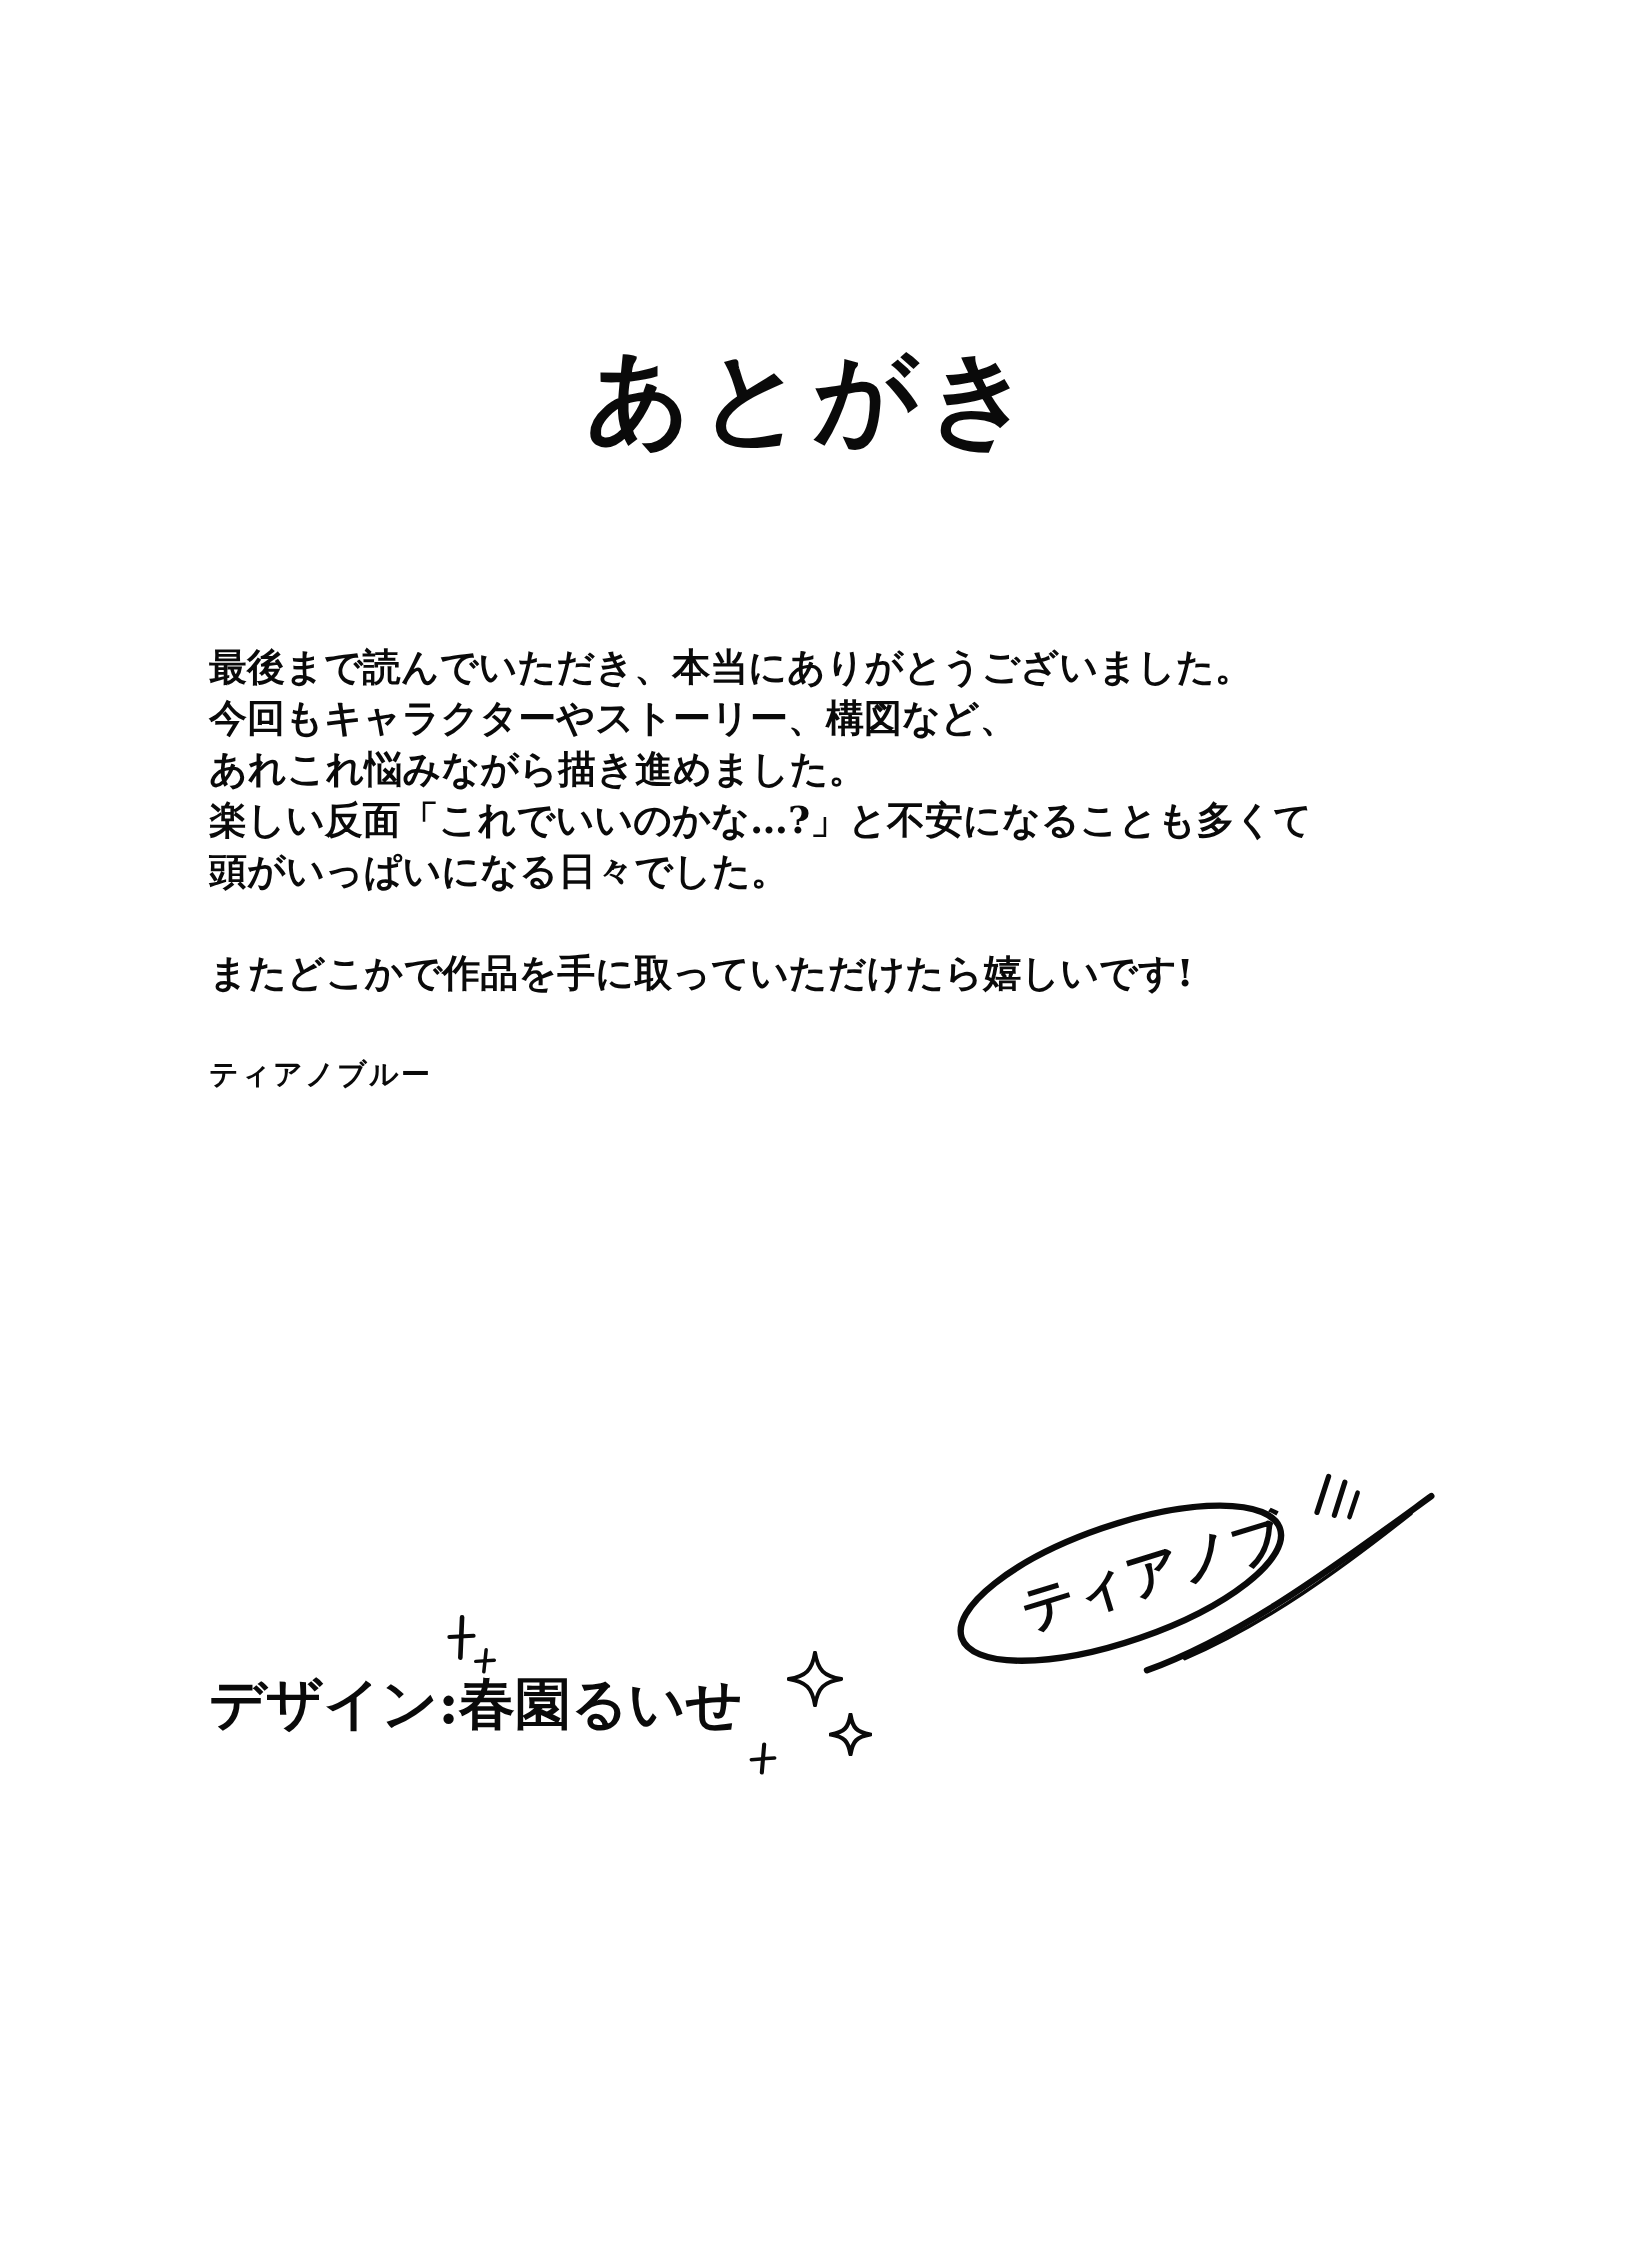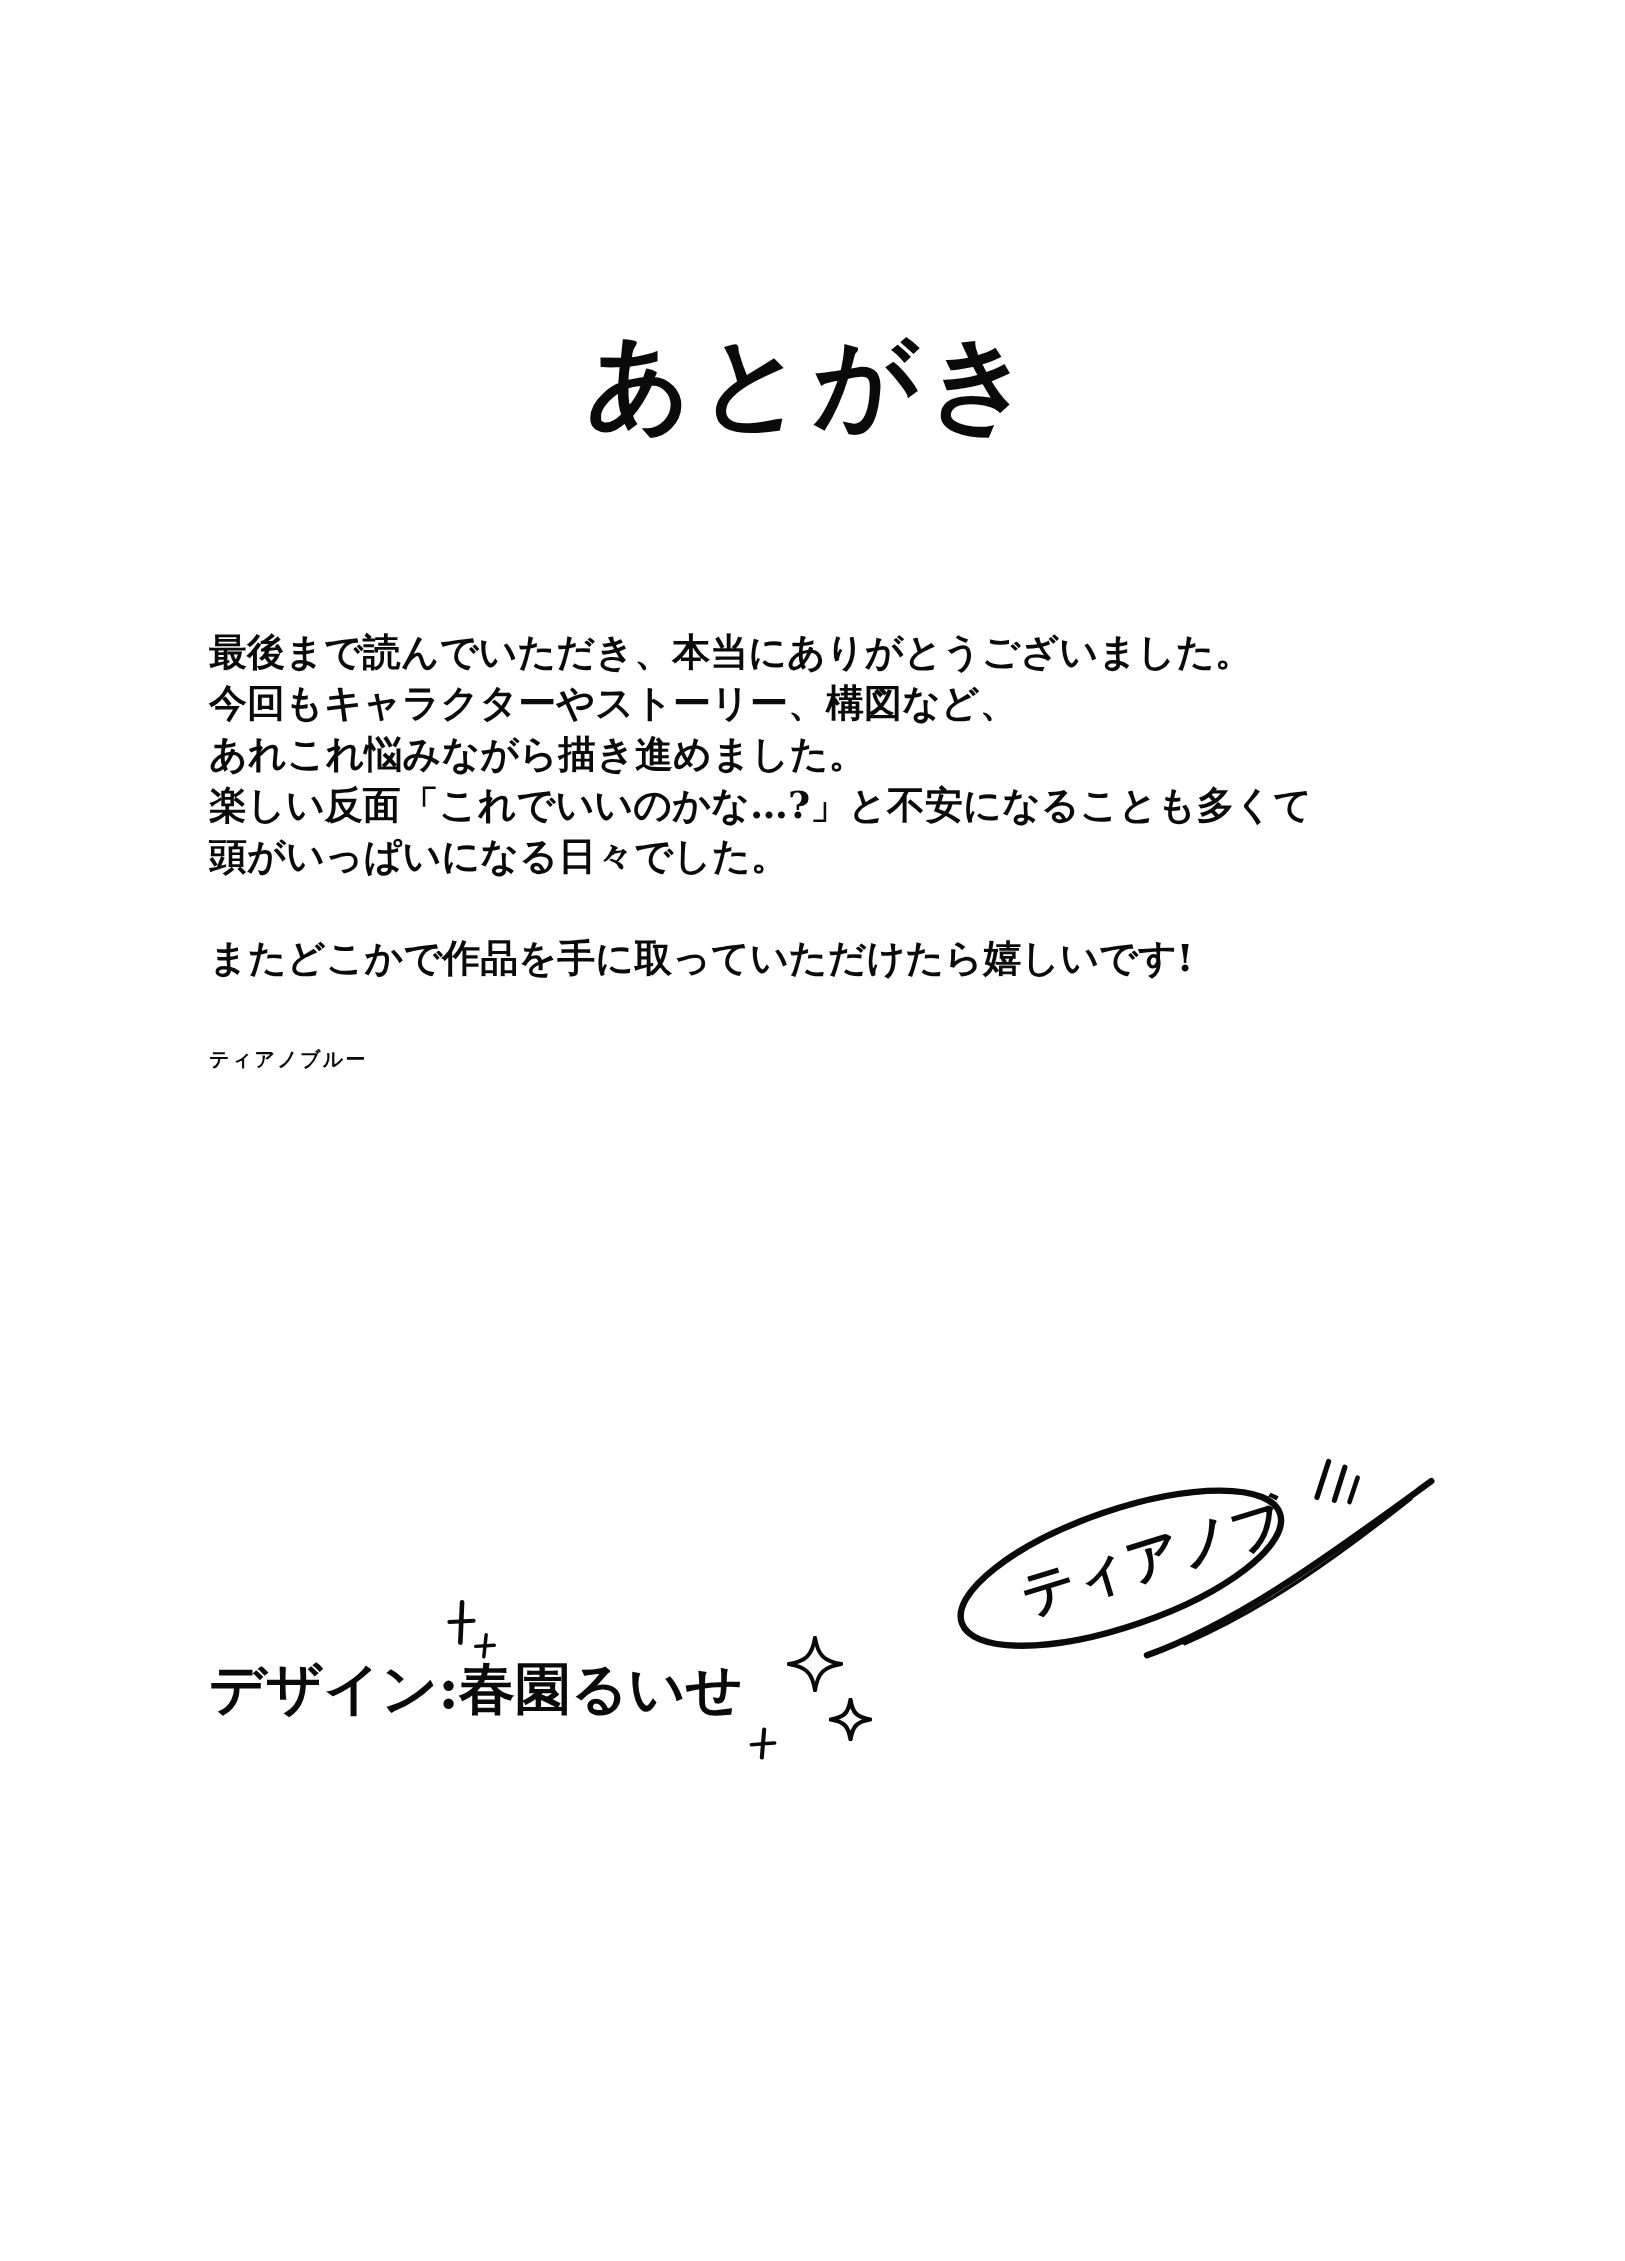--- a/index.html
+++ b/index.html
@@ -11,20 +11,21 @@
     height: 2261px;
     background: #ffffff;
     color: #0a0a0a;
     font-family: "DejaVu Serif", "Liberation Serif", serif;
     position: relative;
     overflow: hidden;
   }
   .page {
     position: absolute;
     inset: 0;
+    margin-top: 15px;
   }
   .title {
     position: absolute;
     top: 325px;
     left: 0;
     width: 100%;
     margin: 0;
     text-align: center;
     font-size: 103px;
     font-weight: bold;
@@ -38,21 +39,21 @@
     width: 1278px;
     font-size: 38px;
     font-weight: bold;
     line-height: 51px;
   }
   .body-text p {
     margin: 0 0 51px 0;
     white-space: pre-line;
   }
   .body-text p.author {
-    font-size: 20px;
+    font-size: 29px;
     letter-spacing: 2.3px;
     font-family: Liberation Serif, serif;
   }
   .credit {
     position: absolute;
     left: 209px;
     top: 1656px;
     margin: 0;
     font-size: 56px;
     font-weight: bold;

